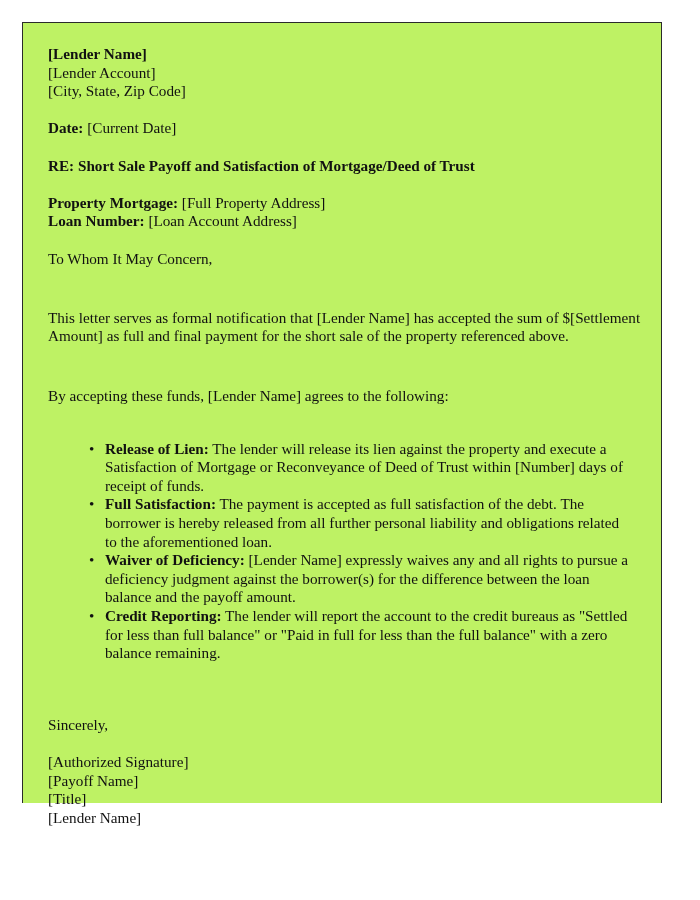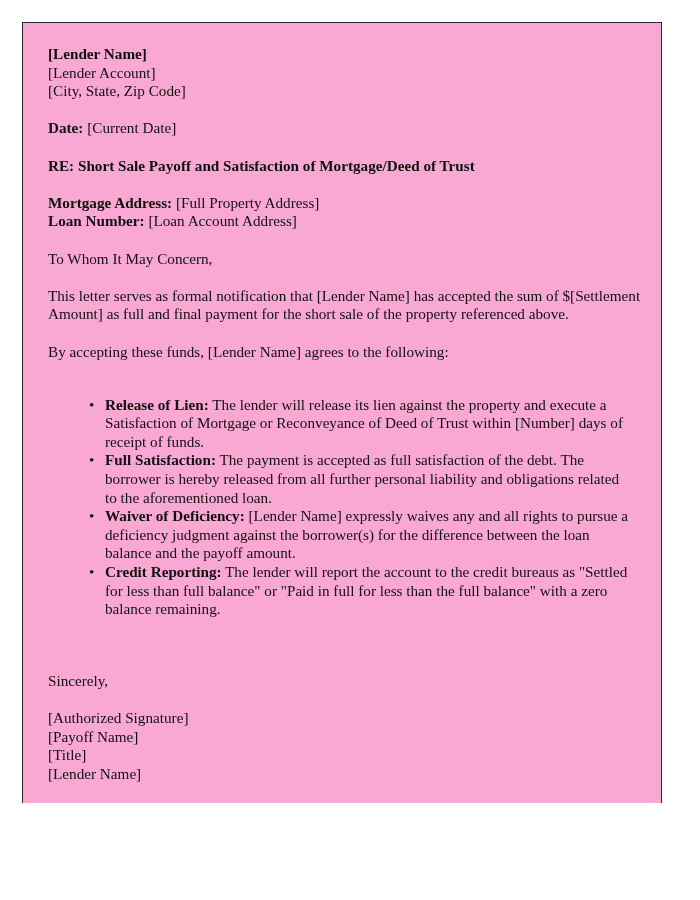--- a/index.html
+++ b/index.html
@@ -18,21 +18,21 @@
   #page-sheet {
     position: absolute;
     left: 22px;
     top: 22px;
     width: 640px;
     height: 781px;
     border-left: 1.5px solid #2b2b2b;
     border-right: 1.5px solid #2b2b2b;
     border-top: 1.5px solid #2b2b2b;
     border-bottom: none;
-    background: #f9a8d4;
+    background: #bef264;
     box-sizing: border-box;
   }
 
   #doc-body {
     position: absolute;
     left: 25px;
     top: 22px;
     width: 597px;
     font-size: 15.2px;
     line-height: 18.6px;
@@ -46,20 +46,21 @@
 
   .spacer-para { height: 18.6px; }
 
   .line { white-space: pre-wrap; }
 
   .b { font-weight: bold; }
 
   .para {
     text-align: left;
     hyphens: none;
+    margin-top: 22px;
   }
 
   ul.bullets {
     list-style: none;
     margin: 16px;
     padding: 0;
   }
   ul.bullets > li {
     position: relative;
     padding-left: 41px;
@@ -93,21 +94,21 @@
 
     <div class="block line"><span class="b">Date:</span><span> </span><span>[Current Date]</span></div>
 
     <div class="spacer-para"></div>
 
     <div class="block line b">RE: Short Sale Payoff and Satisfaction of Mortgage/Deed of Trust</div>
 
     <div class="spacer-para"></div>
 
     <div class="block">
-      <div class="line"><span class="b">Mortgage Address:</span><span> </span><span>[Full Property Address]</span></div>
+      <div class="line"><span class="b">Property Mortgage:</span><span> </span><span>[Full Property Address]</span></div>
       <div class="line"><span class="b">Loan Number:</span><span> </span><span>[Loan Account Address]</span></div>
     </div>
 
     <div class="spacer-para"></div>
 
     <div class="block line">To Whom It May Concern,</div>
 
     <div class="spacer-para"></div>
 
     <div class="block para">This letter serves as formal notification that [Lender Name] has accepted the sum of $[Settlement Amount] as full and final payment for the short sale of the property referenced above.</div>

